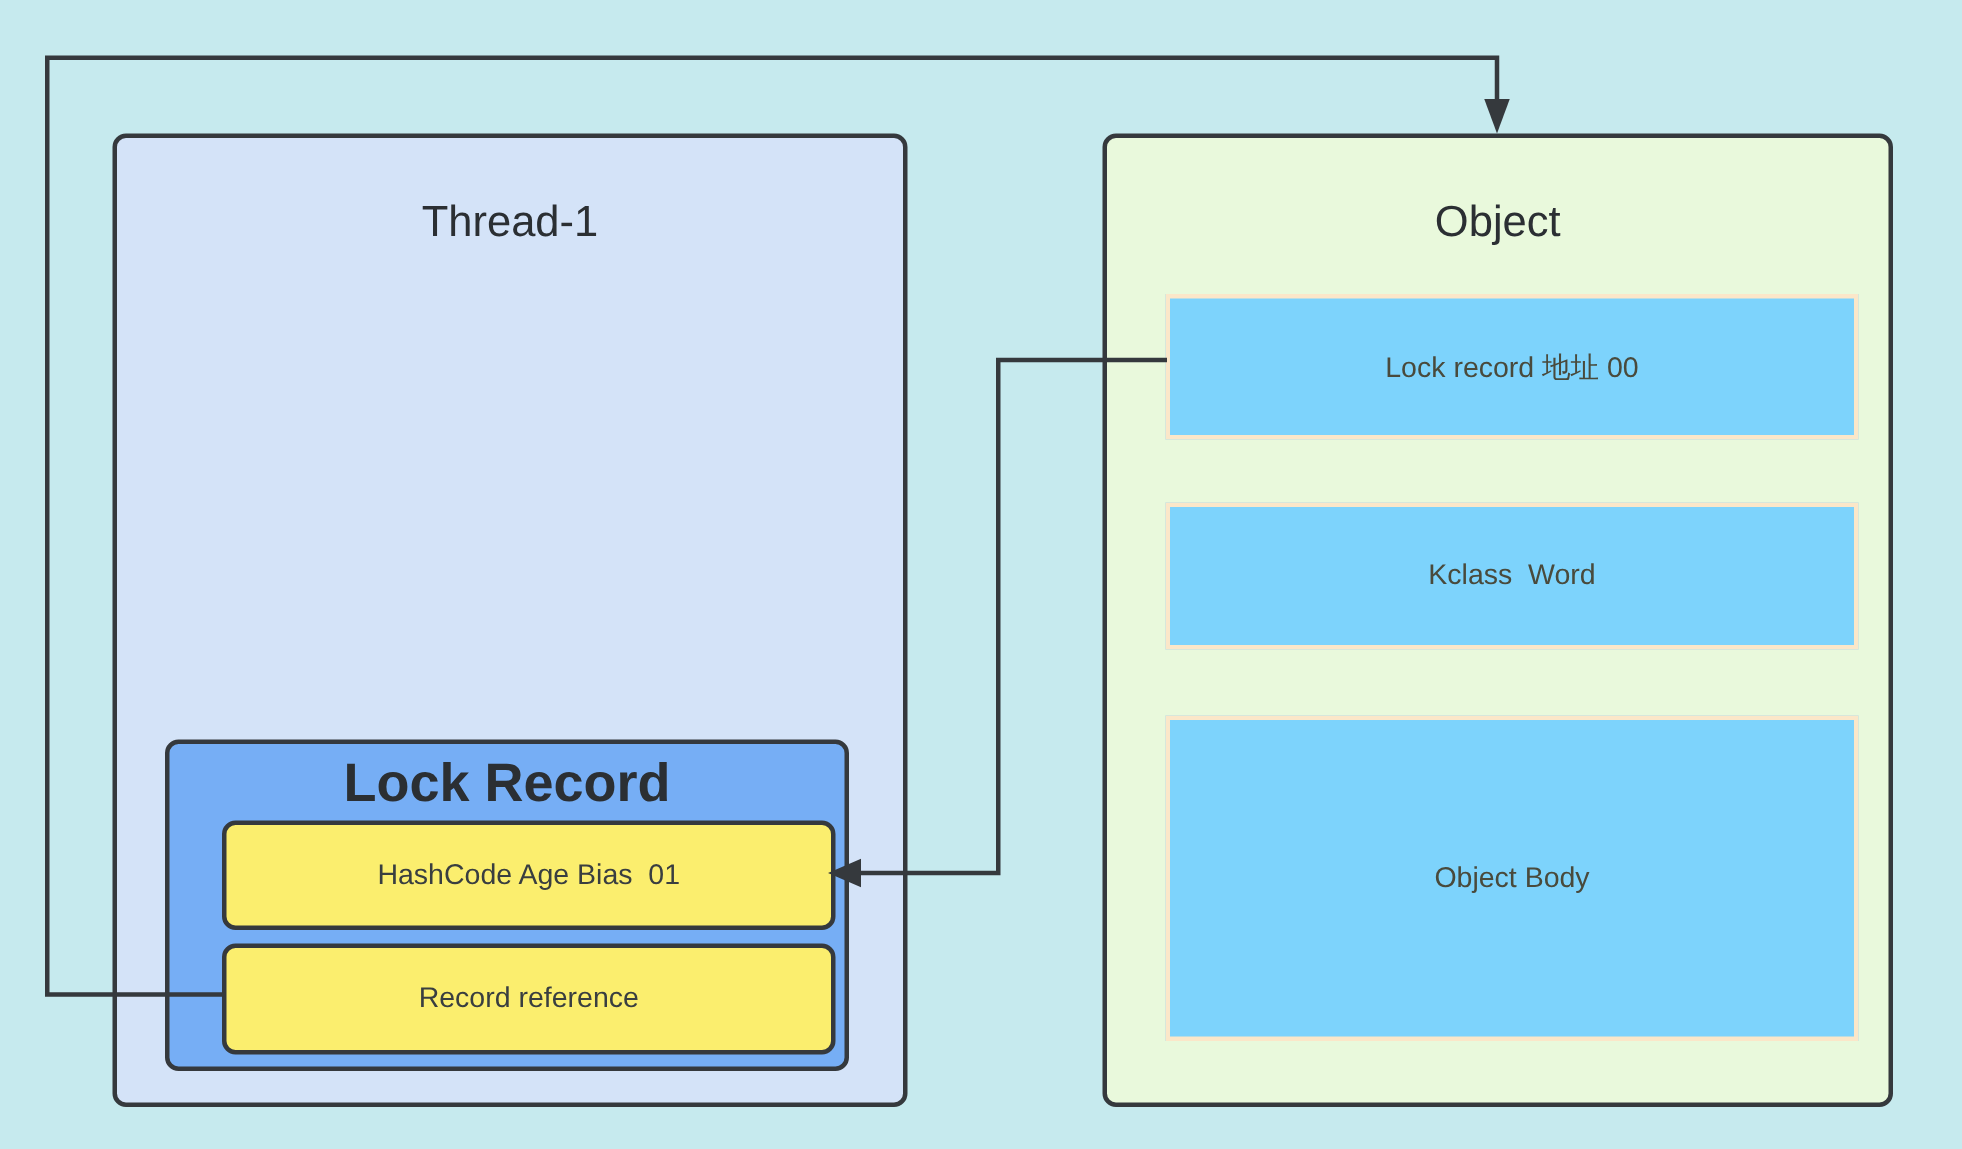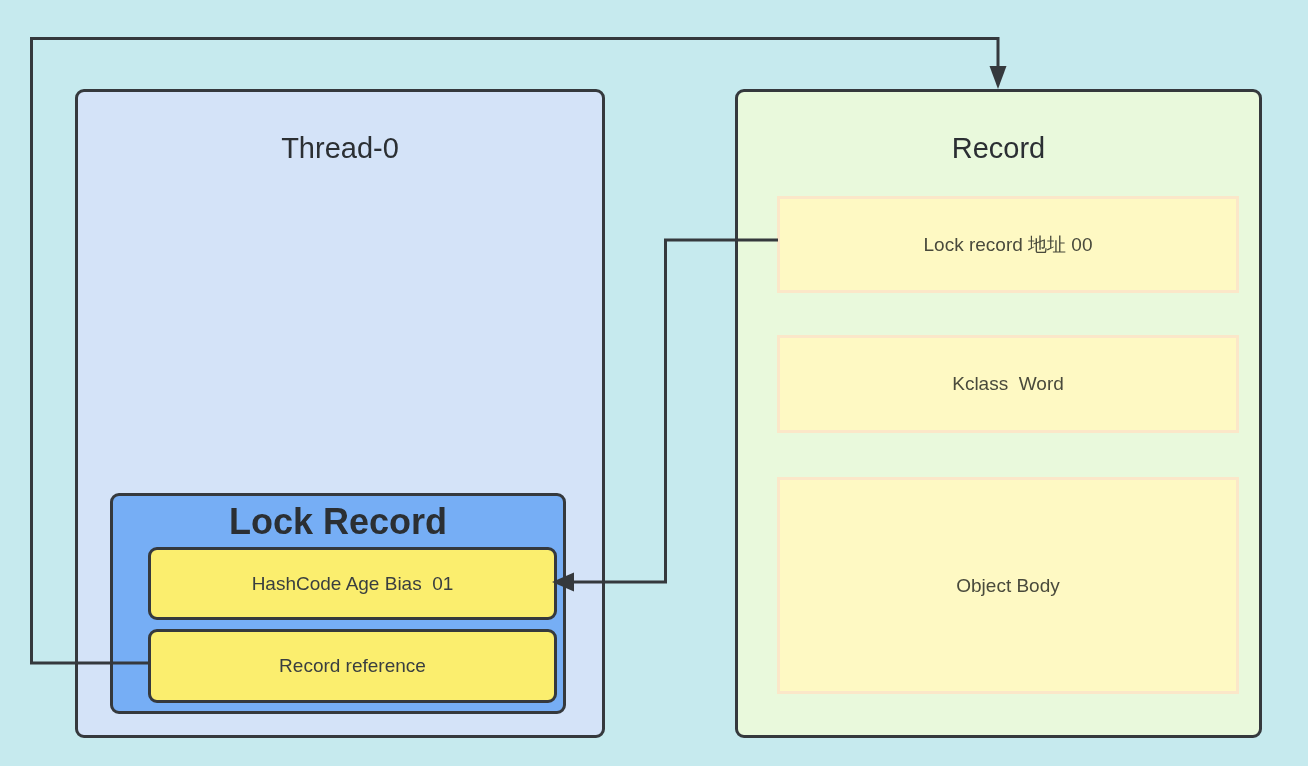--- a/index.html
+++ b/index.html
@@ -76,21 +76,21 @@
     color: #393e40;
     white-space: pre;
   }
   .lr-row-1 { top: 547px; height: 67px; }
   .lr-row-2 { top: 629px; height: 68px; }
   
   .obj-row {
     position: absolute;
     left: 777px;
     width: 456px;
-    background: #fef9c3;
+    background: #7dd3fc;
     border: 3px solid #fbe7c9;
     display: flex;
     align-items: center;
     justify-content: center;
     font-size: 19px;
     color: #494a3c;
     white-space: pre;
   }
   .obj-row-1 { top: 196px; height: 91px; }
   .obj-row-2 { top: 335px; height: 92px; }
@@ -112,25 +112,25 @@
     fill: #35393d;
     stroke: none;
   }
 </style>
 </head>
 <body>
 
 <div id="canvas">
 
   <div class="node container-box thread-box">
-    <div class="box-title">Thread-0</div>
+    <div class="box-title">Thread-1</div>
   </div>
 
   <div class="node container-box object-box">
-    <div class="box-title">Record</div>
+    <div class="box-title">Object</div>
   </div>
 
   <div class="node lock-record-box">
     <div class="lock-record-title">Lock Record</div>
   </div>
   <div class="lr-row lr-row-1">HashCode Age Bias  01</div>
   <div class="lr-row lr-row-2">Record reference</div>
 
   <div class="obj-row obj-row-1">Lock record 地址 00</div>
   <div class="obj-row obj-row-2">Kclass  Word</div>

